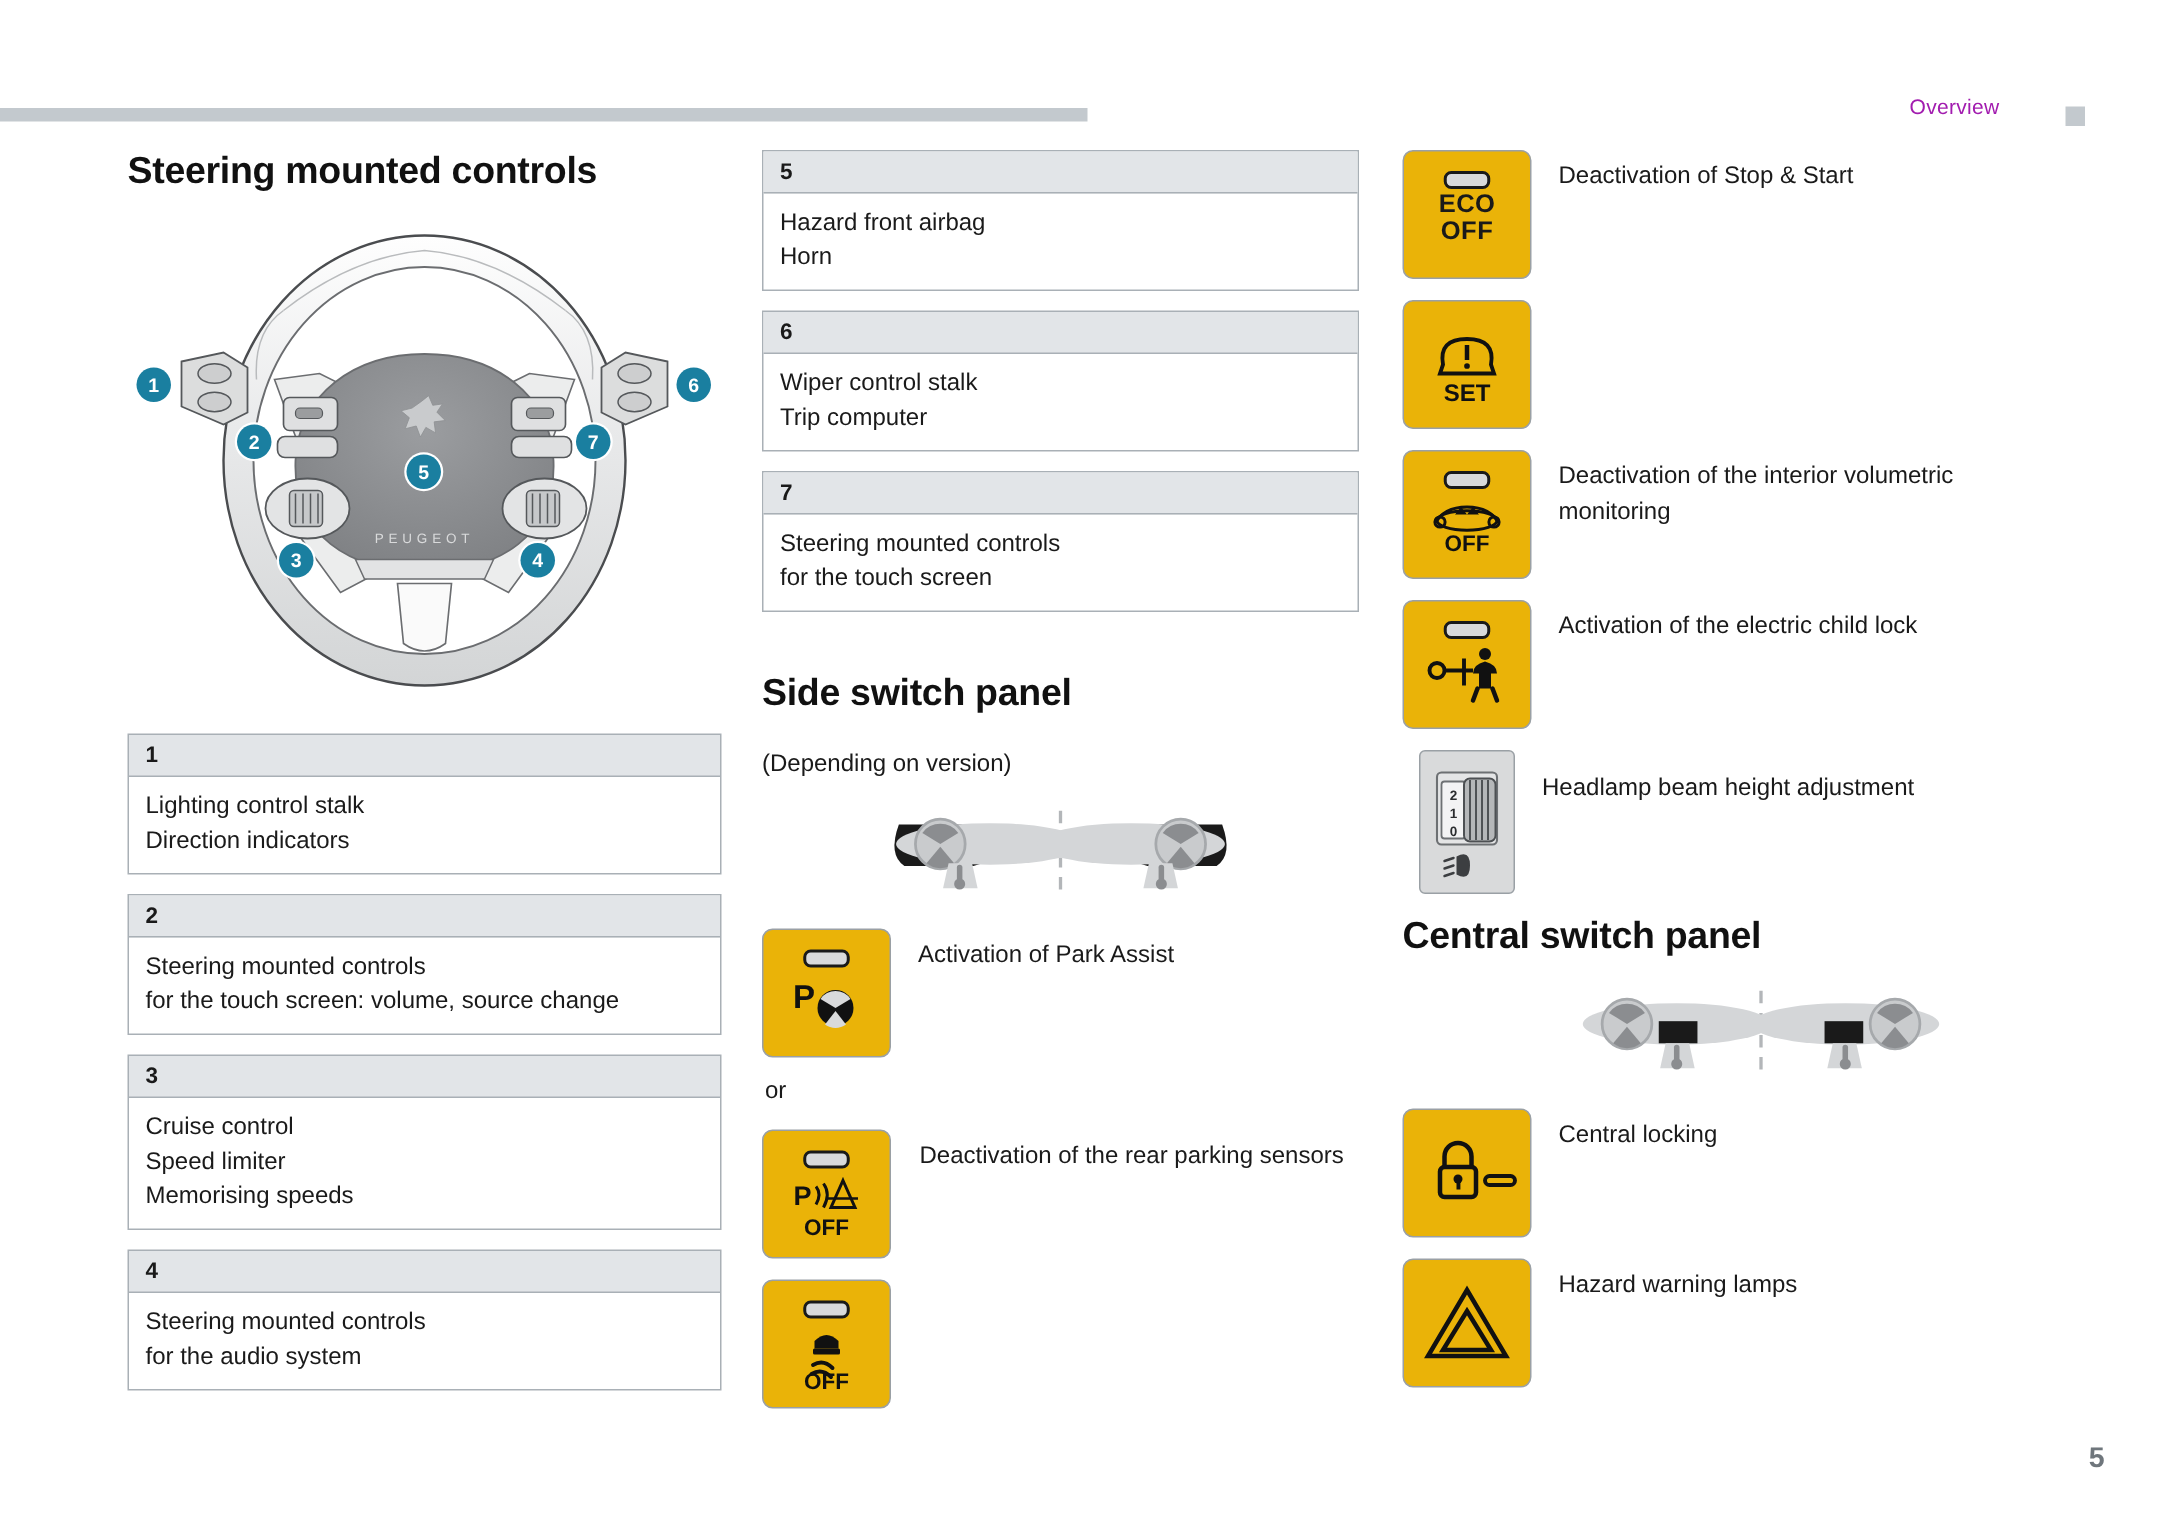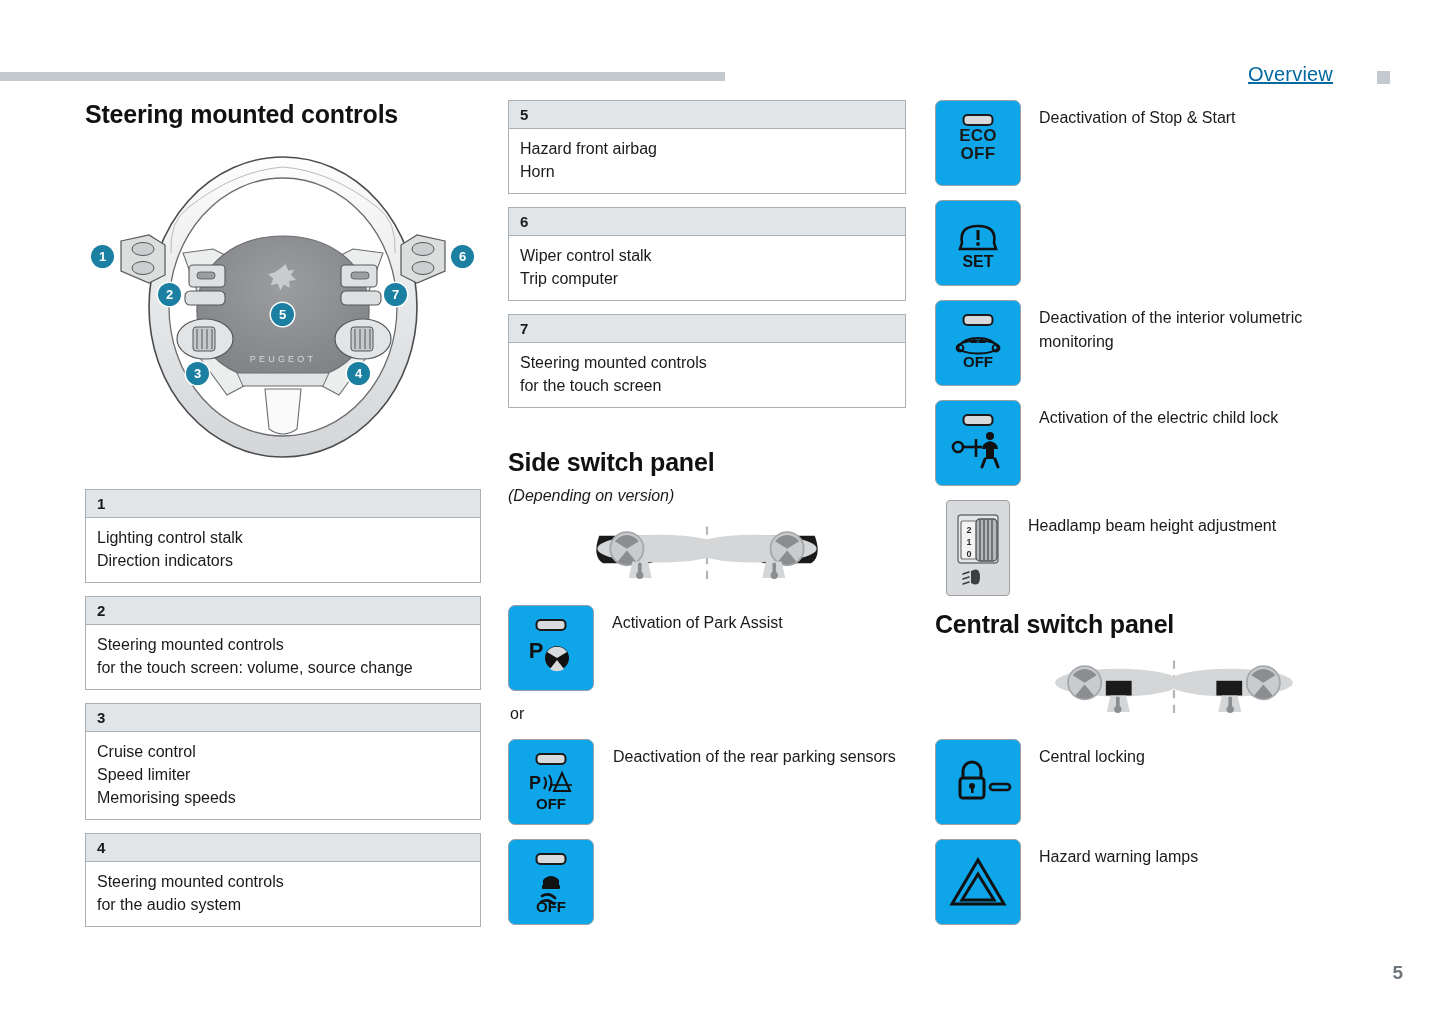--- a/index.html
+++ b/index.html
@@ -11,44 +11,43 @@
     position:relative;
     overflow:hidden;
   }
   
   .hdr-bar{
     position:absolute;left:0;top:72px;width:725px;height:9px;
     background:#c3c9ce;
   }
   .hdr-title{
     position:absolute;right:112px;top:63px;
-    font-size:20px;color:#0369a1;letter-spacing:.2px;
+    font-size:14px;color:#a21caf;letter-spacing:.2px;
     font-weight:400;
-    text-decoration:underline;
   }
   .hdr-tab{
     position:absolute;right:55px;top:71px;width:13px;height:13px;
     background:#c3c9ce;
   }
   .page-no{
     position:absolute;right:42px;bottom:35px;
     font-size:19px;font-weight:bold;color:#6f767c;
   }
 
   
   .col{position:absolute;top:100px;}
   .col-1{left:85px;width:396px;}
   .col-2{left:508px;width:398px;}
   .col-3{left:935px;width:420px;}
 
   h1.sect{
     font-size:25px;font-weight:bold;margin:0 0 4px 0;letter-spacing:-.2px;
     color:#111;
   }
-  .subnote{font-size:16px;color:#1a1a1a;margin:10px 0 0 0;font-style:italic;}
+  .subnote{font-size:16px;color:#1a1a1a;margin:24px 0 0 0;}
 
   
   .legend{border:1px solid #a9b0b6;margin-bottom:13px;background:#fff;}
   .legend .num{
     background:#e2e5e8;border-bottom:1px solid #a9b0b6;
     font-size:15px;font-weight:bold;padding:5px 10px 5px 11px;
   }
   .legend .body{padding:8px 10px 10px 11px;font-size:16px;line-height:1.44;}
   .legend .body .ln{display:block;white-space:nowrap;}
 
@@ -58,21 +57,21 @@
     position:absolute;width:23px;height:23px;border-radius:50%;
     background:#1a7fa0;color:#fff;font-size:13px;font-weight:bold;
     display:flex;align-items:center;justify-content:center;
     box-shadow:0 0 0 1.5px #ffffff;
   }
 
   
   .irow{display:flex;align-items:flex-start;margin-bottom:14px;}
   .btn-sq{
     width:84px;height:84px;flex:0 0 84px;
-    background:#0ea5e9;border:1px solid #9aa0a5;border-radius:7px;
+    background:#eab308;border:1px solid #9aa0a5;border-radius:7px;
     position:relative;
     text-decoration:underline;
   }
   .btn-narrow{
     width:62px;height:94px;flex:0 0 62px;margin-left:11px;
     background:#d9dadb;border:1px solid #9aa0a5;border-radius:4px;
     position:relative;
   }
   .btn-label{
     margin-left:18px;font-size:16px;line-height:1.5;padding-top:6px;max-width:300px;

